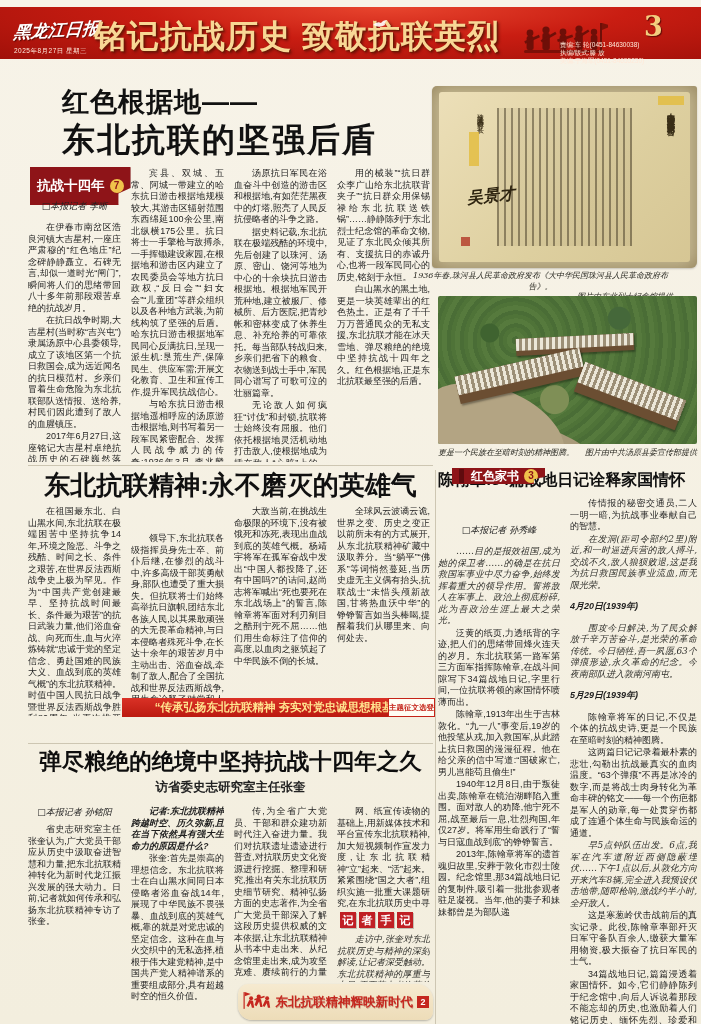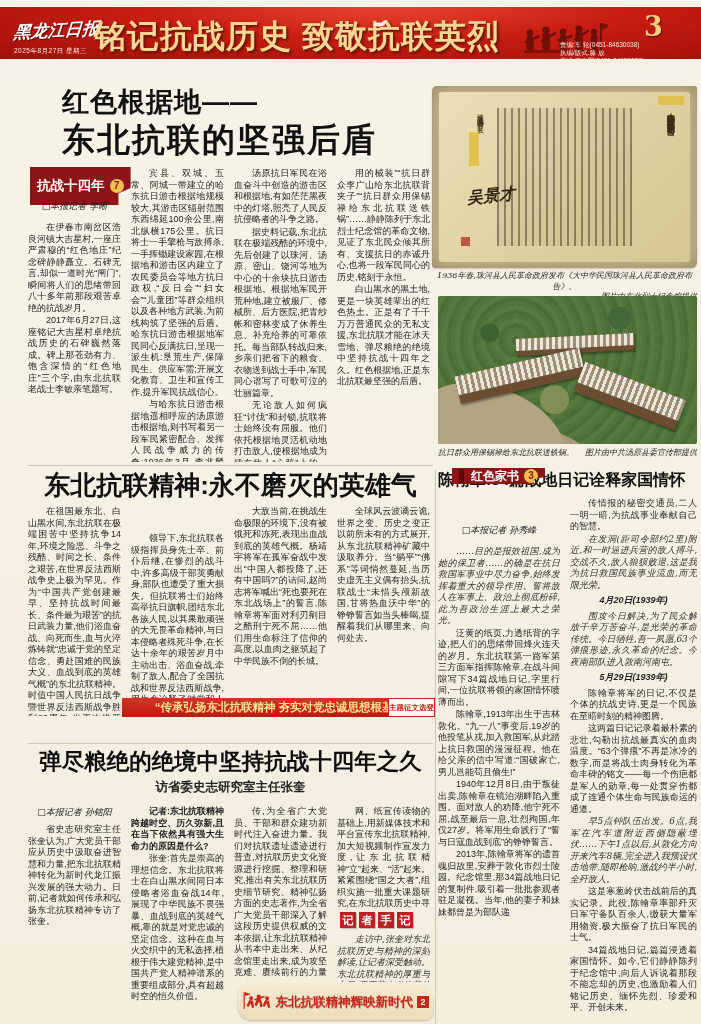--- a/index.html
+++ b/index.html
@@ -17,22 +17,22 @@
   #soldiers{position:absolute;left:520px;top:14px;}
   #pagenum{position:absolute;left:644px;top:4px;font-family:"DejaVu Serif",serif;font-weight:bold;
     font-size:27px;color:#f3cd7e;text-shadow:1px 1px 1px #5e0a05;}
   #staff{position:absolute;left:560px;top:34px;width:138px;color:#ffe9d9;font-size:6.5px;line-height:8.2px;}
 
   
   .bcol{position:absolute;width:93px;font-size:9px;line-height:11.5px;text-align:justify;
     overflow:hidden;color:#1e1e1e;}
   .bcol p{margin:0 0 1px 0;text-indent:2em;}
   .bcol p.i{font-style:italic;font-family:"DejaVu Serif",serif;color:#30302c;}
-  .bcol p.dc{text-indent:0;text-align:center;font-weight:bold;font-style:italic;margin:4px 0;}
-  .bcol p.q{font-weight:bold;}
+  .bcol p.dc{text-indent:0;font-weight:bold;font-style:italic;margin:10px 0;}
+  .bcol p.q{font-weight:bold;font-style:italic;}
   .byline{font-style:italic;font-family:"DejaVu Serif",serif;font-size:9px;text-align:center;color:#222;}
 
   
   #a1-h1{position:absolute;left:62px;top:84px;font-size:27px;font-weight:bold;color:#111;letter-spacing:1px;}
   #a1-h2{position:absolute;left:62px;top:118px;font-size:33px;font-weight:bold;color:#111;letter-spacing:2px;}
   .badge{position:absolute;display:flex;align-items:center;gap:5px;background:#8e1418;color:#fff;
     font-weight:bold;padding:0 7px;box-shadow:1px 1px 0 rgba(0,0,0,.25);
     clip-path:polygon(0 0,100% 0,100% 55%,88% 70%,88% 100%,0 100%);}
   .badge .num{display:inline-block;width:14px;height:14px;border-radius:50%;background:#f0c24b;
     color:#8e1418;font-size:10px;line-height:14px;text-align:center;font-weight:bold;}
@@ -47,21 +47,21 @@
   #doclines{position:absolute;top:16px;bottom:16px;left:58px;right:58px;
     background:repeating-linear-gradient(90deg,rgba(45,35,18,.55) 0 1.6px,rgba(90,75,40,.08) 1.6px 7px);opacity:.85;}
   .vtext{writing-mode:vertical-rl;position:absolute;color:#3a2f18;font-family:"DejaVu Serif",serif;}
   #doctitle{right:14px;top:14px;font-size:8px;font-weight:bold;letter-spacing:1px;}
   #docsign{left:36px;top:16px;font-size:7px;letter-spacing:1px;}
   #docname{position:absolute;left:28px;top:94px;font-size:16px;font-style:italic;font-weight:bold;
     color:#2e2410;transform:rotate(-6deg);font-family:"DejaVu Serif",serif;}
   .ymark{position:absolute;background:#e3bd42;opacity:.85;}
   #seal{position:absolute;left:22px;bottom:16px;width:9px;height:9px;background:rgba(175,45,30,.75);}
   .cap{position:absolute;font-size:8px;font-style:italic;font-family:"DejaVu Serif",serif;color:#26261f;line-height:10.5px;}
-  #cap1{left:432px;top:271px;width:265px;text-align:center;}
+  #cap1{left:408px;top:271px;width:265px;text-align:center;}
   #cap1 .credit{display:block;text-align:right;}
   #photo2{position:absolute;left:438px;top:296px;width:259px;height:148px;overflow:hidden;border-radius:2px;
     background:
       radial-gradient(circle at 20% 25%,#3f6330 0 9px,transparent 10px),
       radial-gradient(circle at 70% 15%,#45683a 0 11px,transparent 12px),
       radial-gradient(circle at 45% 70%,#7f8f56 0 14px,transparent 15px),
       repeating-radial-gradient(circle at 30% 30%,#4a6d36 0 4px,#567a3d 4px 9px,#4f7338 9px 13px);}
   #p2-path{position:absolute;left:-20px;bottom:-34px;width:150px;height:90px;background:#b3a483;
     border-radius:50% 60% 40% 50%;transform:rotate(18deg);box-shadow:60px 6px 0 -18px #a99a7a;}
   .bld{position:absolute;background:#6b4e32;box-shadow:1px 2px 2px rgba(0,0,0,.35);}
@@ -153,20 +153,21 @@
   <div id="a1-h2">东北抗联的坚强后盾</div>
 
   <div id="a1-badge" class="badge">
     <span>抗战十四年</span>
     <span class="num">7</span>
   </div>
   <div id="a1-byline" class="byline">□本报记者 李晰</div>
 
   <div class="bcol" style="left:28px;top:222px;height:240px;">
       <p>在伊春市南岔区浩良河镇大吉星村,一座庄严肃穆的“红色地庄”纪念碑静静矗立。石碑无言,却似一道时光“闸门”,瞬间将人们的思绪带回八十多年前那段艰苦卓绝的抗战岁月。</p>
+      <p>在抗日战争时期,大吉星村(当时称“吉兴屯”)隶属汤原中心县委领导,成立了该地区第一个抗日救国会,成为远近闻名的抗日模范村。乡亲们冒着生命危险为东北抗联部队送情报、送给养,村民们因此遭到了敌人的血腥镇压。</p>
       <p>2017年6月27日,这座铭记大吉星村卓绝抗战历史的石碑巍然落成。碑上那苍劲有力、饱含深情的“红色地庄”三个字,由东北抗联老战士李敏亲笔题写。</p>
     </div>
   <div class="bcol" style="left:131px;top:168px;height:294px;">
       <p>宾县、双城、五常、阿城一带建立的哈东抗日游击根据地规模较大,其游击区辐射范围东西绵延100余公里,南北纵横175公里。抗日将士一手擎枪与敌搏杀,一手挥锄建设家园,在根据地和游击区内建立了农民委员会等地方抗日政权,“反日会”“妇女会”“儿童团”等群众组织以及各种地方武装,为前线构筑了坚强的后盾。哈东抗日游击根据地军民同心反满抗日,呈现一派生机:垦荒生产,保障民生、供应军需;开展文化教育、卫生和宣传工作,提升军民抗战信心。</p>
       <p>与哈东抗日游击根据地遥相呼应的汤原游击根据地,则书写着另一段军民紧密配合、发挥人民战争威力的传奇:1936年3月,李兆麟率军直属部队一部,长途奔袭汤原县城,为老等山一带后方根据地扫清了障碍;东北抗联第六军奇袭汤原日军守备队,今日犹见当年之雄姿。</p>
     </div>
   <div class="bcol" style="left:234px;top:168px;height:294px;">
       <p>汤原抗日军民在浴血奋斗中创造的游击区和根据地,有如茫茫黑夜中的灯塔,照亮了人民反抗侵略者的斗争之路。</p>
       <p>据史料记载,东北抗联在极端残酷的环境中,先后创建了以珠河、汤原、密山、饶河等地为中心的十余块抗日游击根据地。根据地军民开荒种地,建立被服厂、修械所、后方医院,把青纱帐和密林变成了休养生息、补充给养的可靠依托。每当部队转战归来,乡亲们把省下的粮食、衣物送到战士手中,军民同心谱写了可歌可泣的壮丽篇章。</p>
       <p>无论敌人如何疯狂“讨伐”和封锁,抗联将士始终没有屈服。他们依托根据地灵活机动地打击敌人,使根据地成为插在敌人“心脏”上的一把尖刀。</p>
@@ -198,21 +199,21 @@
         <div class="roof"></div>
       </div>
     <div id="bld1" class="bld">
         <div class="roof"></div>
       </div>
     <div id="bld2" class="bld">
         <div class="roof"></div>
       </div>
   </div>
   <div id="cap2" class="cap">
-    <span>抗日群众用保锡禄给东北抗联送铁锅。</span>
+    <span>更是一个民族在至暗时刻的精神图腾。</span>
     <span>图片由中共汤原县委宣传部提供</span>
   </div>
 
   <div class="hrule" style="left:28px;top:465px;width:405px;"></div>
   <div class="vrule" style="left:435px;top:470px;height:554px;"></div>
   <div class="hrule" style="left:28px;top:743px;width:405px;"></div>
 
   <div id="a2-h">东北抗联精神:永不磨灭的英雄气</div>
   <div class="bcol" style="left:28px;top:506px;height:210px;">
       <p>在祖国最东北、白山黑水间,东北抗联在极端困苦中坚持抗争14年,环境之险恶、斗争之残酷、时间之长、条件之艰苦,在世界反法西斯战争史上极为罕见。作为“中国共产党创建最早、坚持抗战时间最长、条件最为艰苦”的抗日武装力量,他们浴血奋战、向死而生,血与火淬炼铸就“忠诚于党的坚定信念、勇赴国难的民族大义、血战到底的英雄气概”的东北抗联精神。时值中国人民抗日战争暨世界反法西斯战争胜利80周年,当再次推开尘封的历史闸门,那道贯穿岁月长虹的英雄气直抵人心,让我们读懂“革命理想高于天”,读懂“为什么能、靠什么赢”。</p>

